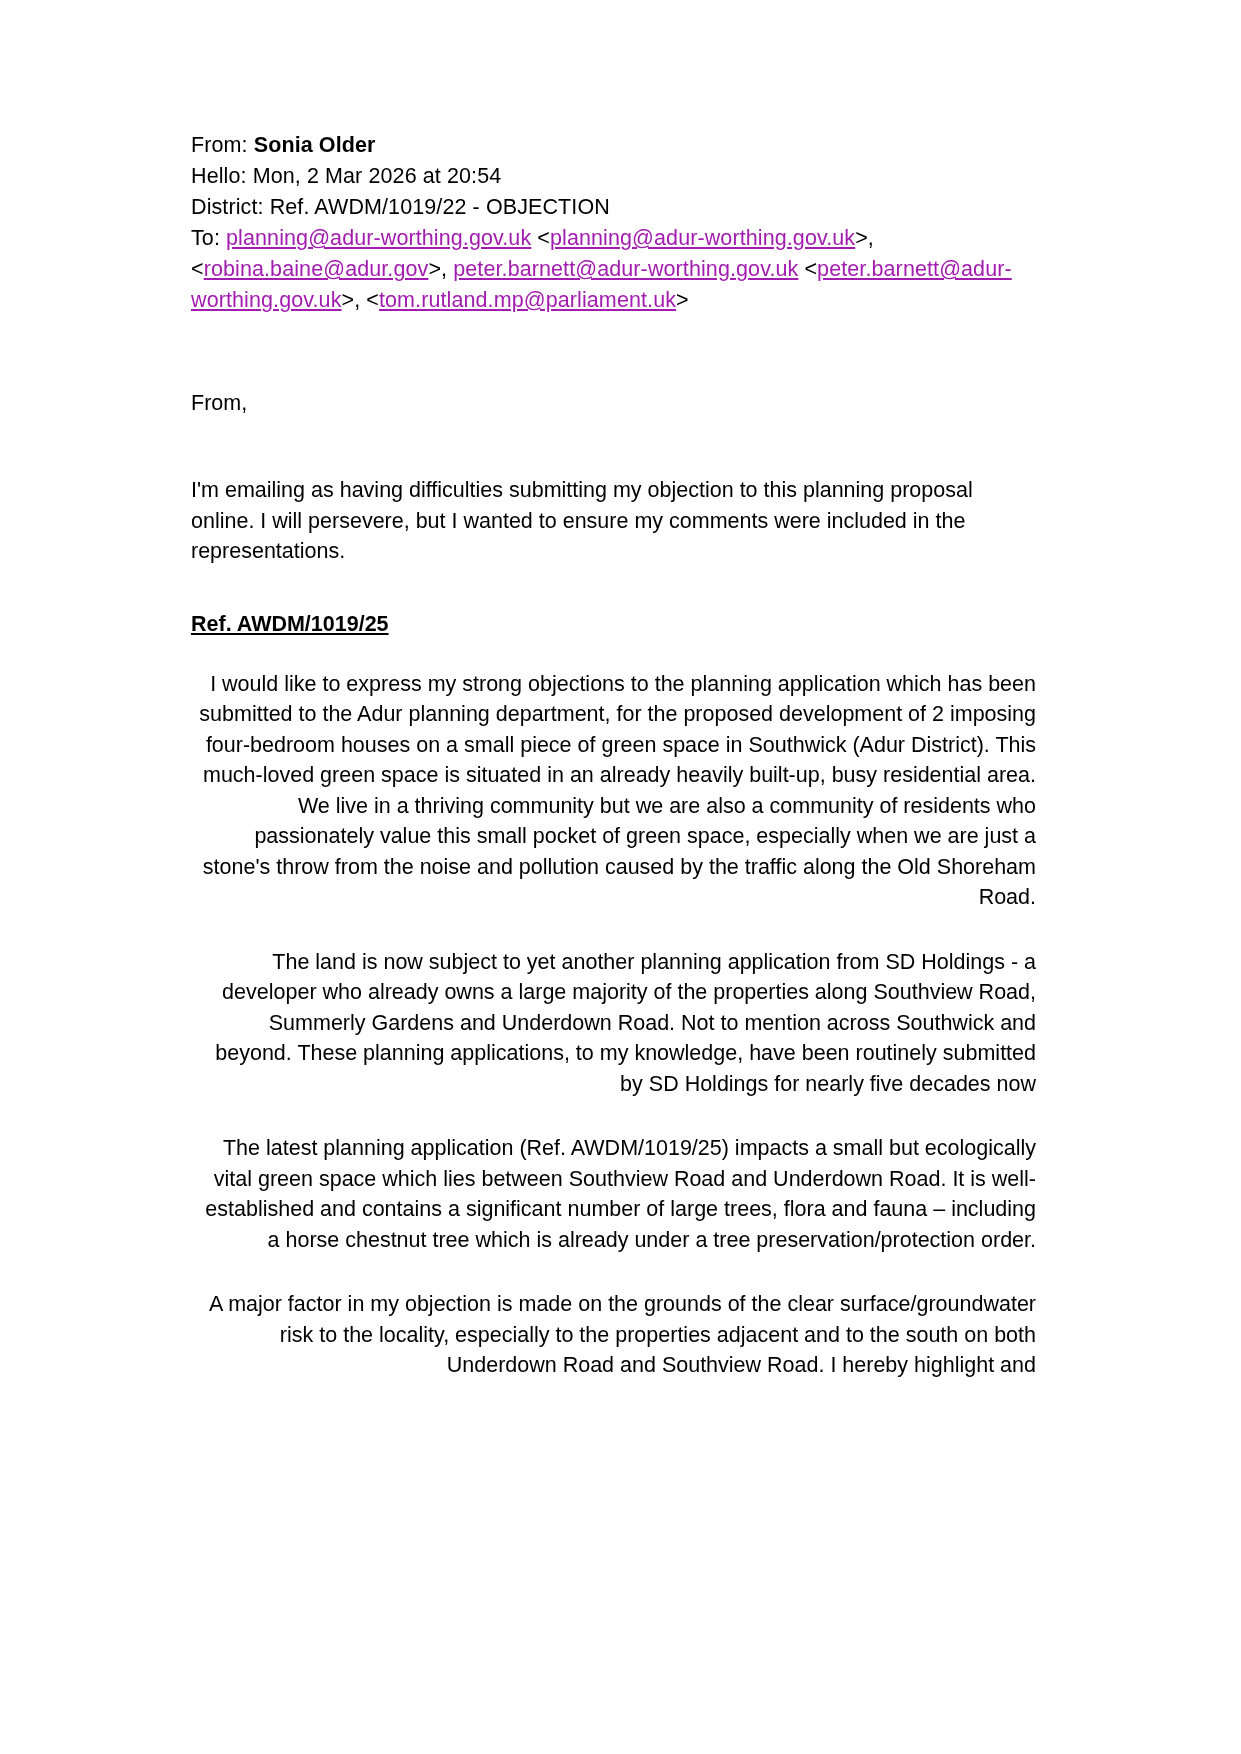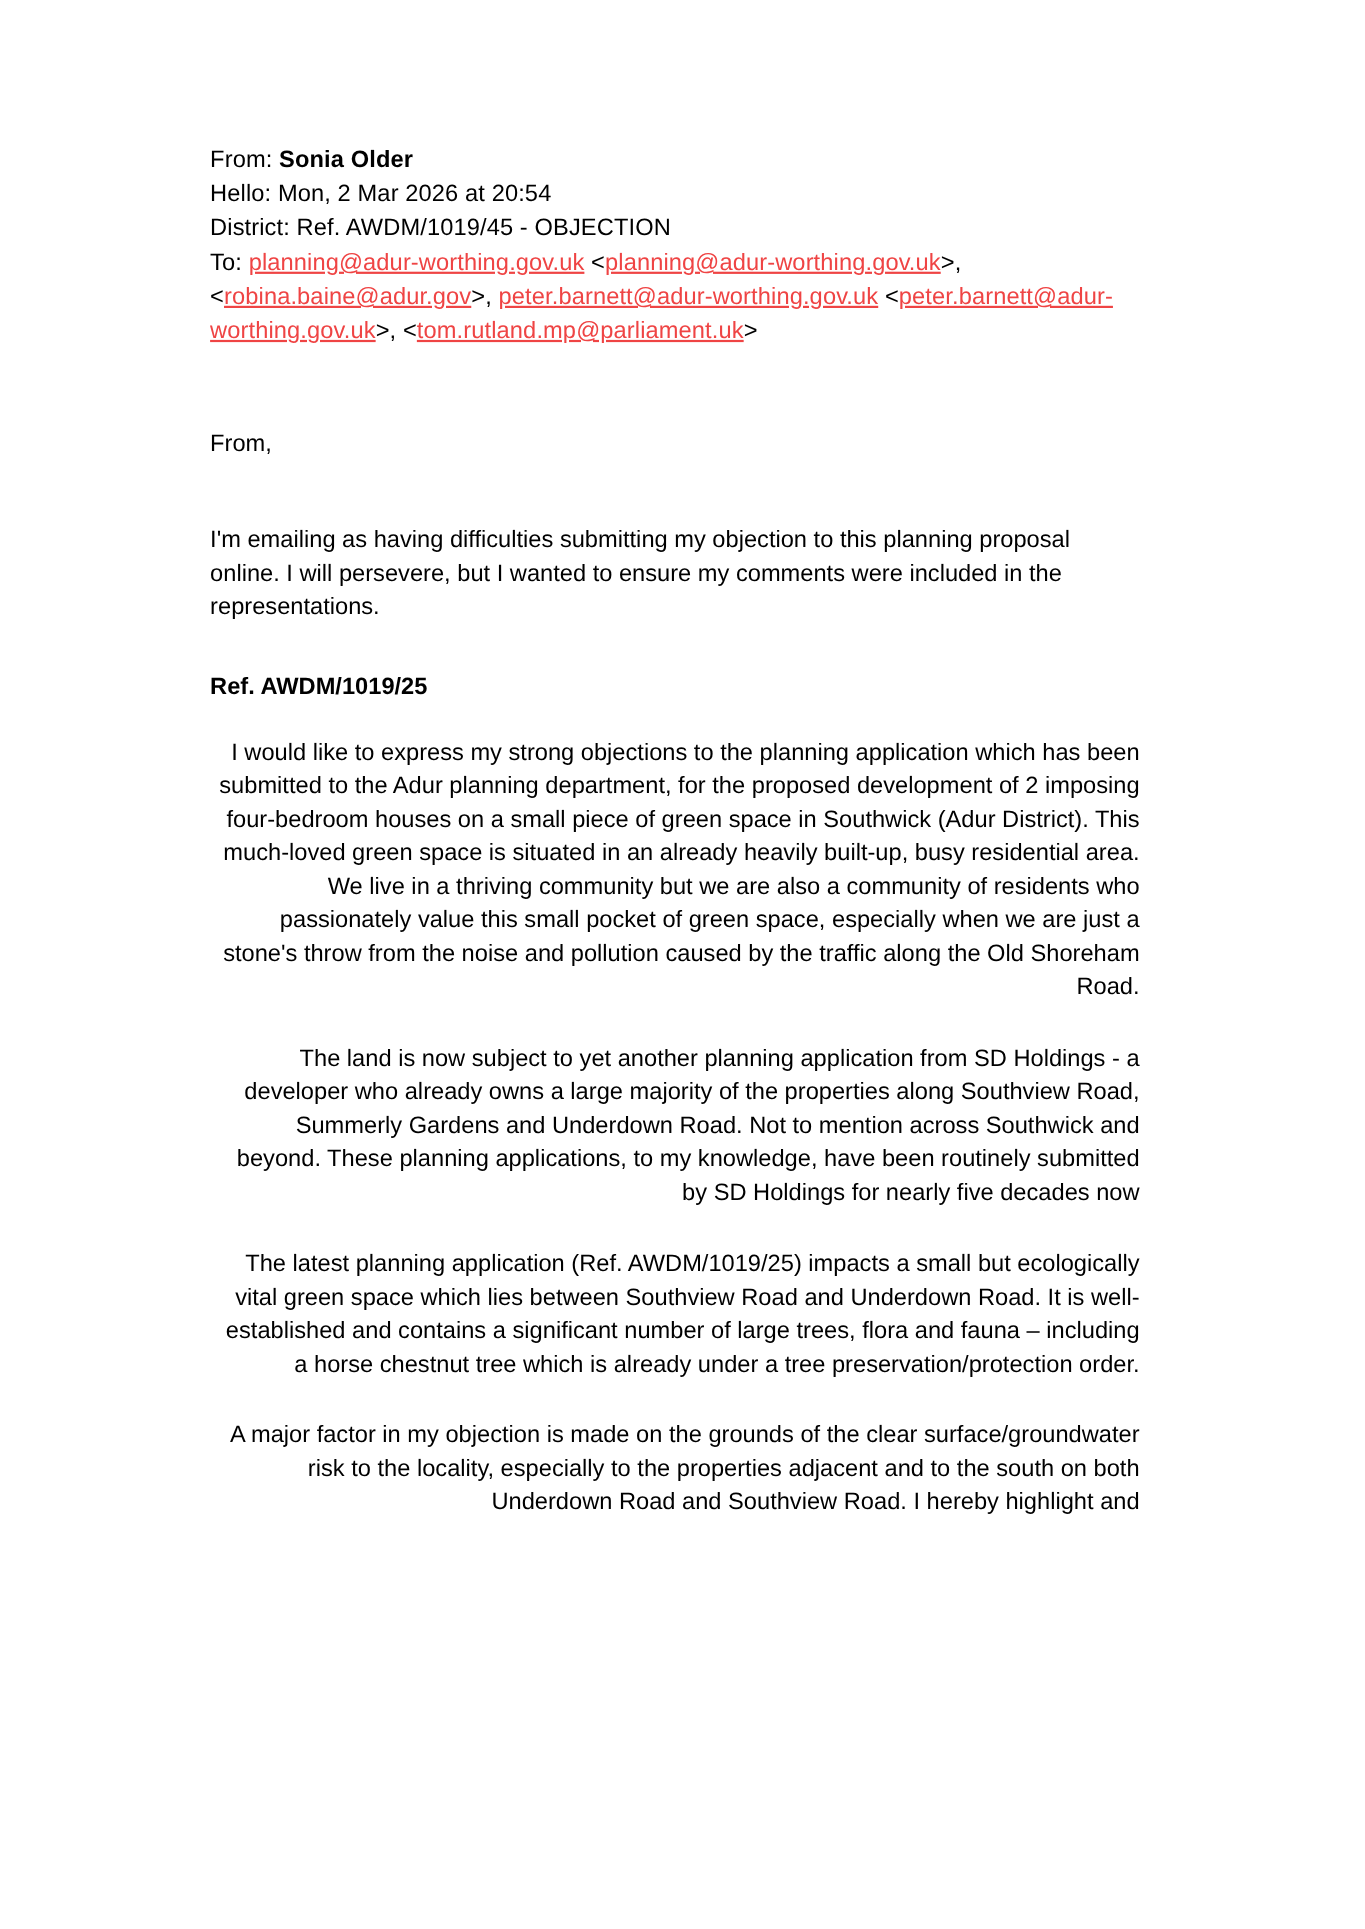--- a/index.html
+++ b/index.html
@@ -28,21 +28,21 @@
   .header-line {
     white-space: normal;
   }
   .hdr-label {
     font-weight: 400;
   }
   .sender-name {
     font-weight: bold;
   }
   a.maillink {
-    color: #ef4444;
+    color: #a21caf;
     text-decoration: underline;
     word-break: break-word;
   }
   .to-line {
     display: block;
   }
   .spacer-1 { height: 72px; }
   .spacer-2 { height: 56px; }
   .greeting {
     font-size: 21.5px;
@@ -54,20 +54,21 @@
     margin: 0 0 28px 0;
     max-width: 840px;
     text-align: right;
   }
   .para-gap-large { margin-bottom: 34px; }
   .ref-heading {
     font-size: 21.5px;
     font-weight: bold;
     line-height: 30px;
     margin: 0 0 30px 0;
+    text-decoration: underline;
   }
   .intro-para {
     font-size: 21.5px;
     line-height: 30.5px;
     margin: 0 0 42px 0;
     max-width: 830px;
   }
   .long-para {
     max-width: 845px;
   }
@@ -81,21 +82,21 @@
     <div class="header-line">
       <span class="hdr-label">From:</span>
       <span class="sender-name">Sonia Older</span>
     </div>
     <div class="header-line">
       <span class="hdr-label">Hello:</span>
       <span>Mon, 2 Mar 2026 at 20:54</span>
     </div>
     <div class="header-line">
       <span class="hdr-label">District:</span>
-      <span>Ref. AWDM/1019/45 - OBJECTION</span>
+      <span>Ref. AWDM/1019/22 - OBJECTION</span>
     </div>
     <div class="header-line to-line"><span class="hdr-label">To:</span>
       <a class="maillink" href="#">planning@adur-worthing.gov.uk</a>
       &lt;<a class="maillink" href="#">planning@adur-worthing.gov.uk</a>&gt;,
       &lt;<a class="maillink" href="#">robina.baine@adur.gov</a>&gt;,
       <a class="maillink" href="#">peter.barnett@adur-worthing.gov.uk</a>
       &lt;<a class="maillink" href="#">peter.barnett@adur-worthing.gov.uk</a>&gt;,
       &lt;<a class="maillink" href="#">tom.rutland.mp@parliament.uk</a>&gt;
     </div>
   </div>

